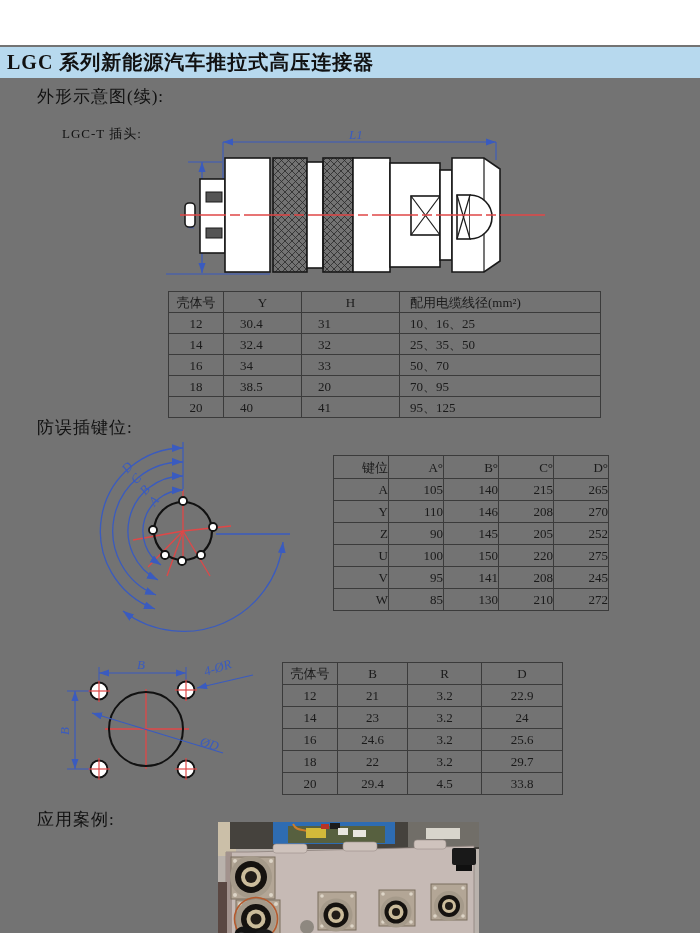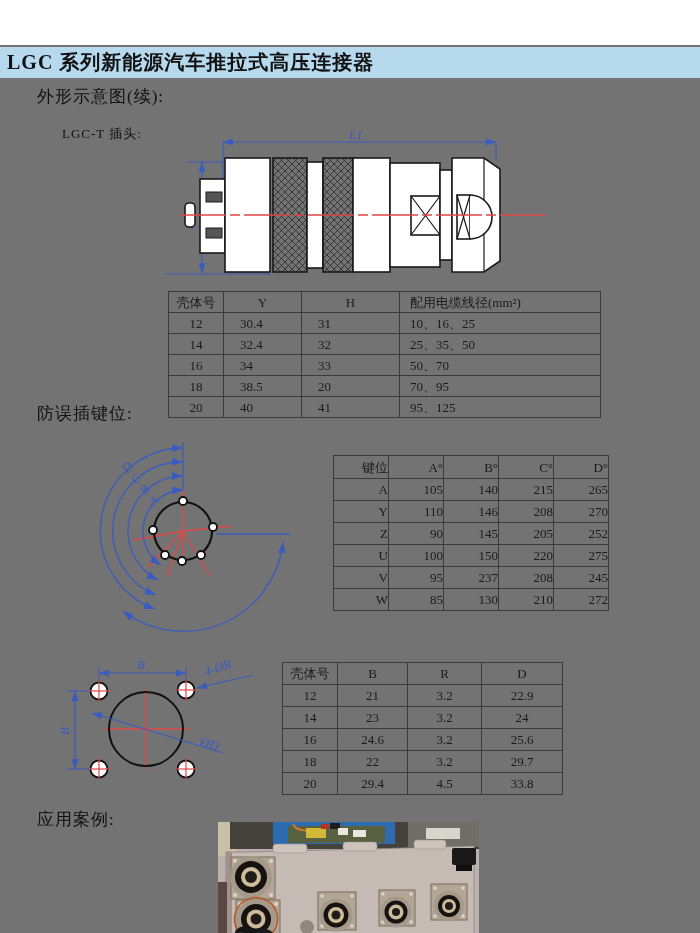--- a/index.html
+++ b/index.html
@@ -137,21 +137,21 @@
         </tr>
         <tr>
           <td>20</td>
           <td>40</td>
           <td>41</td>
           <td>95、125</td>
         </tr>
       </tbody>
     </table>
 
-  <div class="h2" style="left:37px;top:357px;">防误插键位:</div>
+  <div class="h2" style="left:37px;top:371px;">防误插键位:</div>
 
   <svg class="diag" style="left:70px;top:392px;" width="270" height="220" viewBox="0 0 270 220">
     <defs>
       <marker id="arrK" markerWidth="9" markerHeight="7" refX="8.5" refY="3" orient="auto-start-reverse">
         <path d="M0,0 L8.5,3 L0,6 Z" fill="#3a5bbf"></path>
       </marker>
     </defs>
 
     <line x1="113" y1="5" x2="113" y2="52" stroke="#3a5bbf" stroke-width="1.2"></line>
     <line x1="113" y1="53" x2="113" y2="128" stroke="#e04747" stroke-width="1.3"></line>
@@ -226,21 +226,21 @@
         <tr>
           <td>U</td>
           <td>100</td>
           <td>150</td>
           <td>220</td>
           <td>275</td>
         </tr>
         <tr>
           <td>V</td>
           <td>95</td>
-          <td>237</td>
+          <td>141</td>
           <td>208</td>
           <td>245</td>
         </tr>
         <tr>
           <td>W</td>
           <td>85</td>
           <td>130</td>
           <td>210</td>
           <td>272</td>
         </tr>

